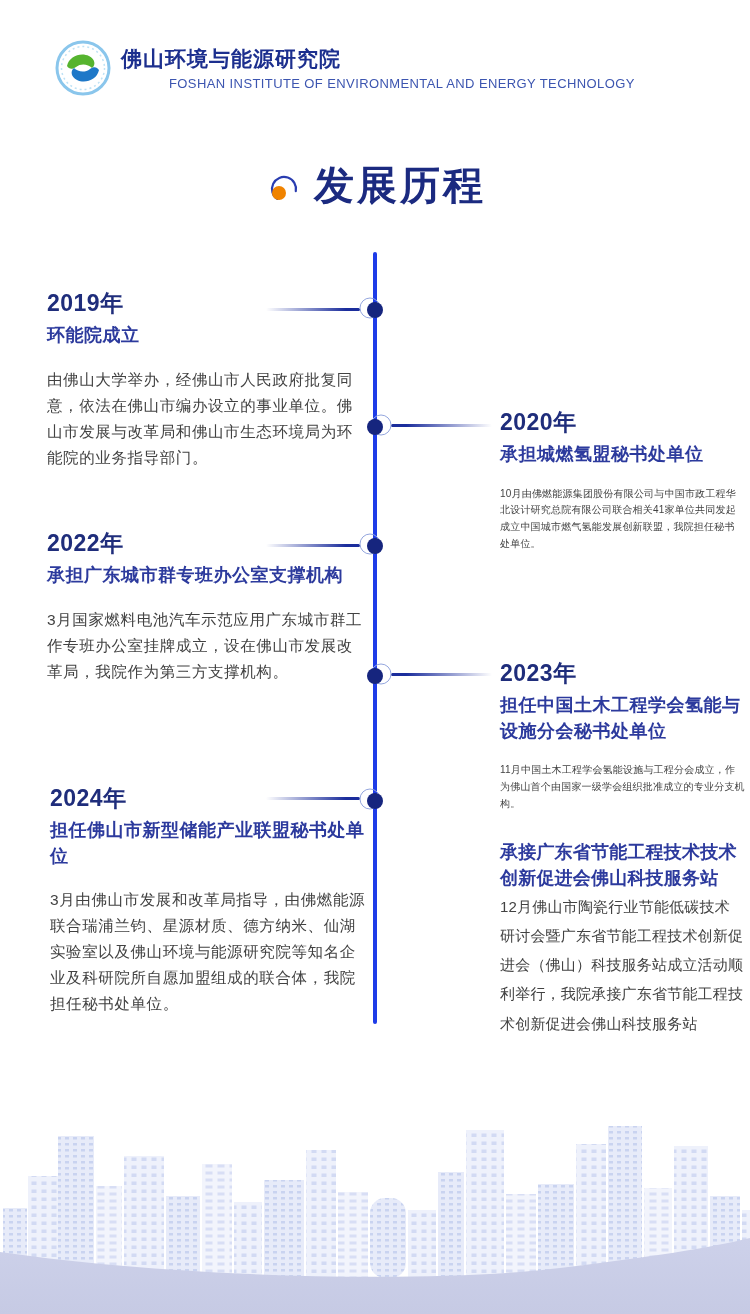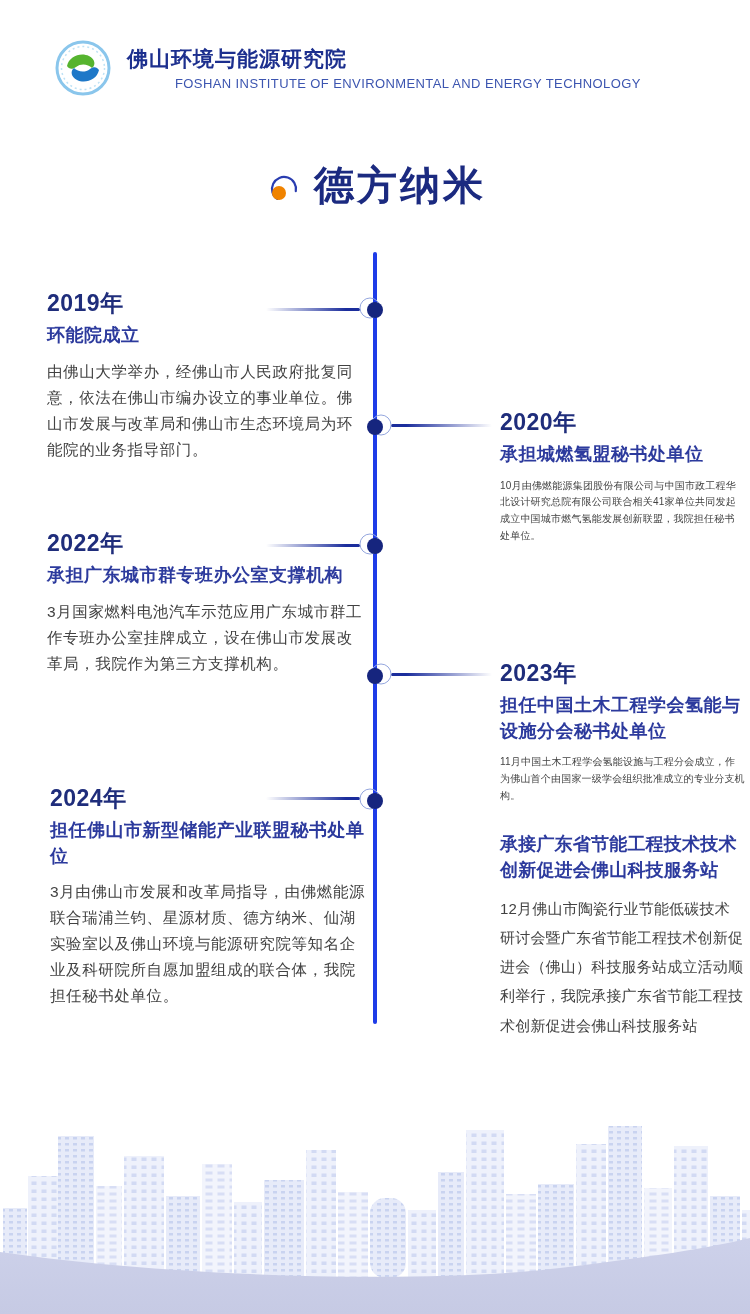--- a/index.html
+++ b/index.html
@@ -6,21 +6,21 @@
   .page{
     position:relative;
     width:750px;height:1314px;
     margin:0 auto;
     background:#ffffff;
     overflow:hidden;
     font-family:"Liberation Sans","DejaVu Sans",sans-serif;
   }
 
   
-  .header{position:absolute;left:55px;top:40px;display:flex;align-items:center;gap:16px;}
+  .header{position:absolute;left:55px;top:40px;display:flex;align-items:center;gap:10px;}
   .logo{width:56px;height:56px;flex:0 0 auto;}
   .org-names{display:flex;flex-direction:column;gap:3px;}
   .org-zh{font-size:21px;font-weight:bold;color:#1c2f8e;letter-spacing:1px;}
   .org-en{font-size:13px;color:#3c55b0;letter-spacing:0.4px;margin-left:48px;}
 
   
   .title-wrap{position:absolute;left:0;top:158px;width:750px;text-align:center;}
   .title-row{display:flex;align-items:center;justify-content:center;gap:10px;}
   .orbit{width:40px;height:40px;margin-top:4px;}
   .title-zh{font-size:40px;font-weight:800;color:#1b2a80;letter-spacing:3px;}
@@ -34,24 +34,24 @@
   .t-ring{position:absolute;width:19px;height:19px;border-radius:50%;
           border:1.5px solid #94a6de;transform:translate(-50%,-50%);left:375px;z-index:2;background:transparent;}
   .connector{position:absolute;height:3px;border-radius:2px;z-index:1;}
   .conn-left{background:linear-gradient(90deg,rgba(30,48,160,0) 0%,#1b2d9c 85%);}
   .conn-right{background:linear-gradient(270deg,rgba(30,48,160,0) 0%,#1b2d9c 85%);}
 
   
   .event{position:absolute;}
   .ev-year{font-size:23px;font-weight:bold;color:#1f2d7b;letter-spacing:0.5px;}
   .ev-title{margin-top:4px;font-size:18px;font-weight:600;color:#2c3a9d;line-height:1.42;letter-spacing:0.5px;}
-  .ev-body{margin-top:10px;font-size:15.5px;color:#424242;line-height:1.68;letter-spacing:0.6px;}
+  .ev-body{margin-top:18px;font-size:15.5px;color:#424242;line-height:1.68;letter-spacing:0.6px;}
   .ev-right .ev-body{font-size:10px;letter-spacing:0.2px;}
   .ev-extra-title{margin-top:28px;font-size:18px;font-weight:600;color:#2c3a9d;line-height:1.42;letter-spacing:0.2px;}
-  .ev-extra-body{margin-top:10px;font-size:15px;color:#424242;line-height:1.95;letter-spacing:0.2px;}
+  .ev-extra-body{font-size:15px;color:#424242;line-height:1.95;letter-spacing:0.2px;}
 
   
   .footer{position:absolute;left:0;bottom:0;width:750px;height:214px;}
 </style>
 </head>
 <body>
 
 <div class="page">
 
   <div class="header">
@@ -66,21 +66,21 @@
       <div class="org-en">FOSHAN INSTITUTE OF ENVIRONMENTAL AND ENERGY TECHNOLOGY</div>
     </div>
   </div>
 
   <div class="title-wrap">
     <div class="title-row">
       <svg class="orbit" viewBox="0 0 40 40">
         <path d="M10,28 A12,12 0 1 1 30,27" fill="none" stroke="#2a3db0" stroke-width="2.2" stroke-linecap="round" transform="rotate(-20 20 20)"></path>
         <circle cx="15" cy="25" r="7" fill="#f08300"></circle>
       </svg>
-      <span class="title-zh">德方纳米</span>
+      <span class="title-zh">发展历程</span>
     </div>
   </div>
 
   <div class="spine"></div>
 
   <div class="t-ring" style="top:308px;left:370px;"></div>
   <div class="t-dot" style="top:310px;"></div>
   <div class="connector conn-left" style="left:266px;top:308px;width:94px;"></div>
 
   <div class="t-ring" style="top:425px;left:381px;"></div>

